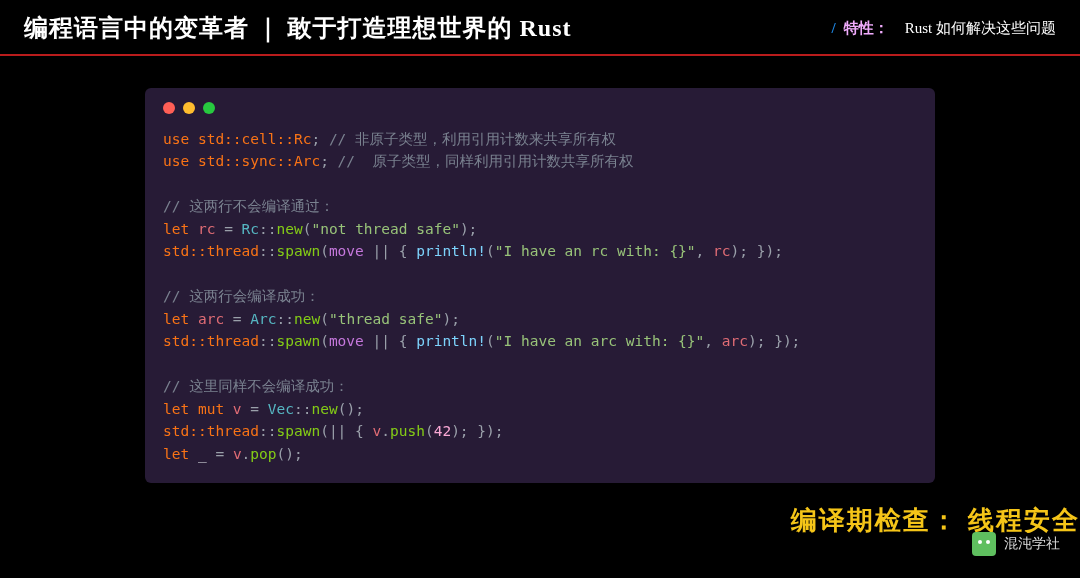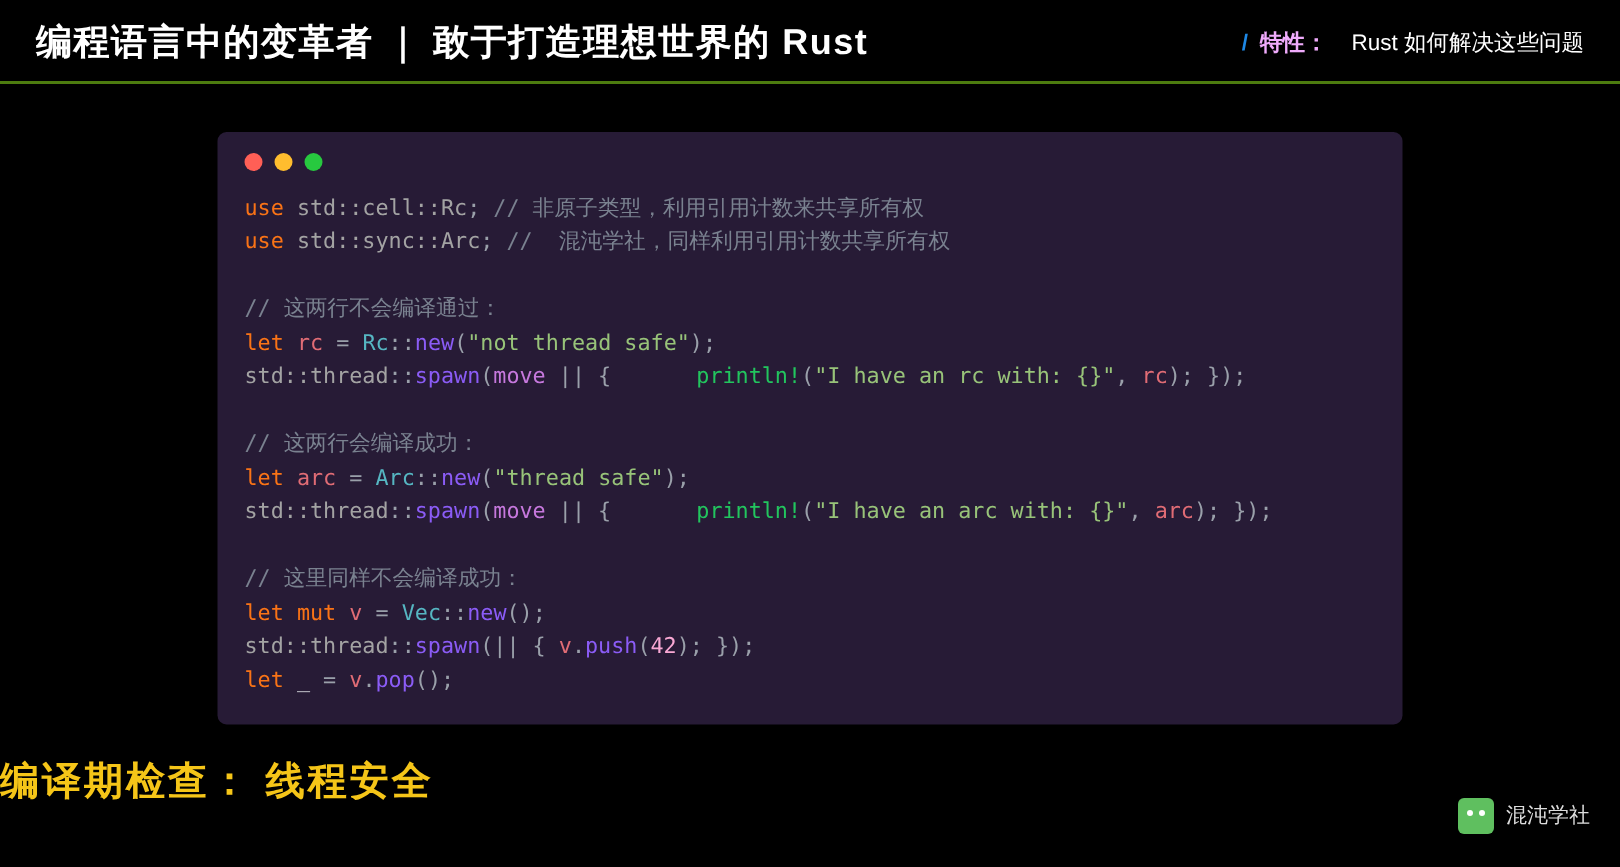--- a/index.html
+++ b/index.html
@@ -9,21 +9,22 @@
       background: #000;
       font-family: -apple-system, "PingFang SC", "Microsoft YaHei", sans-serif;
       overflow: hidden;
       position: relative;
     }
     .header {
       display: flex;
       align-items: center;
       justify-content: space-between;
       padding: 12px 24px 10px 24px;
-      border-bottom: 2px solid #4d7c0f;
+      border-bottom: 2px solid #b91c1c;
+      font-family: Liberation Serif, serif;
     }
     .header-title {
       color: #fff;
       font-size: 24px;
       font-weight: 600;
       letter-spacing: 1px;
     }
     .header-right {
       display: flex;
       align-items: baseline;
@@ -46,32 +47,32 @@
     .dot-yellow { background: #ffbd2e; }
     .dot-green { background: #27c93f; }
     .code {
       font-family: "SF Mono", Menlo, Consolas, monospace;
       font-size: 14.5px;
       line-height: 1.55;
       white-space: pre;
       color: #d6d9de;
     }
     .kw { color: #f97316; }
-    .path { color: #a3a3a3; margin-top: 13px; }
+    .path { color: #f97316; margin-top: 13px; }
     .punct { color: #9aa0aa; }
     .comment { color: #7a8290; }
     .var { color: #e06c75; }
     .ty { color: #56b6c2; }
-    .fn { color: #8b5cf6; }
+    .fn { color: #84cc16; }
     .str { color: #98c379; }
     .num { color: #f9a8d4; }
-    .mac { color: #22c55e; margin-left: 48px; }
+    .mac { color: #7dd3fc; }
     .kw2 { color: #c678dd; text-align: right; }
     .footer-title {
-      text-align: left;
+      text-align: right;
       color: #f5c518;
       font-size: 26px;
       font-weight: 700;
       margin-top: 20px;
       letter-spacing: 2px;
     }
     .brand {
       position: absolute;
       right: 20px;
       bottom: 22px;
@@ -111,21 +112,21 @@
   </div>
 </div>
 
 <div class="code-window">
   <div class="dots">
     <span class="dot dot-red"></span>
     <span class="dot dot-yellow"></span>
     <span class="dot dot-green"></span>
   </div>
   <div class="code"><span class="kw">use</span><span class="path"> std::cell::Rc</span><span class="punct">;</span><span class="comment"> // 非原子类型，利用引用计数来共享所有权</span>
-<span class="kw">use</span><span class="path"> std::sync::Arc</span><span class="punct">;</span><span class="comment"> //  混沌学社，同样利用引用计数共享所有权</span>
+<span class="kw">use</span><span class="path"> std::sync::Arc</span><span class="punct">;</span><span class="comment"> //  原子类型，同样利用引用计数共享所有权</span>
 
 <span class="comment">// 这两行不会编译通过：</span>
 <span class="kw">let</span><span class="var"> rc</span><span class="punct"> = </span><span class="ty">Rc</span><span class="punct">::</span><span class="fn">new</span><span class="punct">(</span><span class="str">"not thread safe"</span><span class="punct">);</span>
 <span class="path">std::thread</span><span class="punct">::</span><span class="fn">spawn</span><span class="punct">(</span><span class="kw2">move</span><span class="punct"> || { </span><span class="mac">println!</span><span class="punct">(</span><span class="str">"I have an rc with: {}"</span><span class="punct">, </span><span class="var">rc</span><span class="punct">); });</span>
 
 <span class="comment">// 这两行会编译成功：</span>
 <span class="kw">let</span><span class="var"> arc</span><span class="punct"> = </span><span class="ty">Arc</span><span class="punct">::</span><span class="fn">new</span><span class="punct">(</span><span class="str">"thread safe"</span><span class="punct">);</span>
 <span class="path">std::thread</span><span class="punct">::</span><span class="fn">spawn</span><span class="punct">(</span><span class="kw2">move</span><span class="punct"> || { </span><span class="mac">println!</span><span class="punct">(</span><span class="str">"I have an arc with: {}"</span><span class="punct">, </span><span class="var">arc</span><span class="punct">); });</span>
 
 <span class="comment">// 这里同样不会编译成功：</span>

